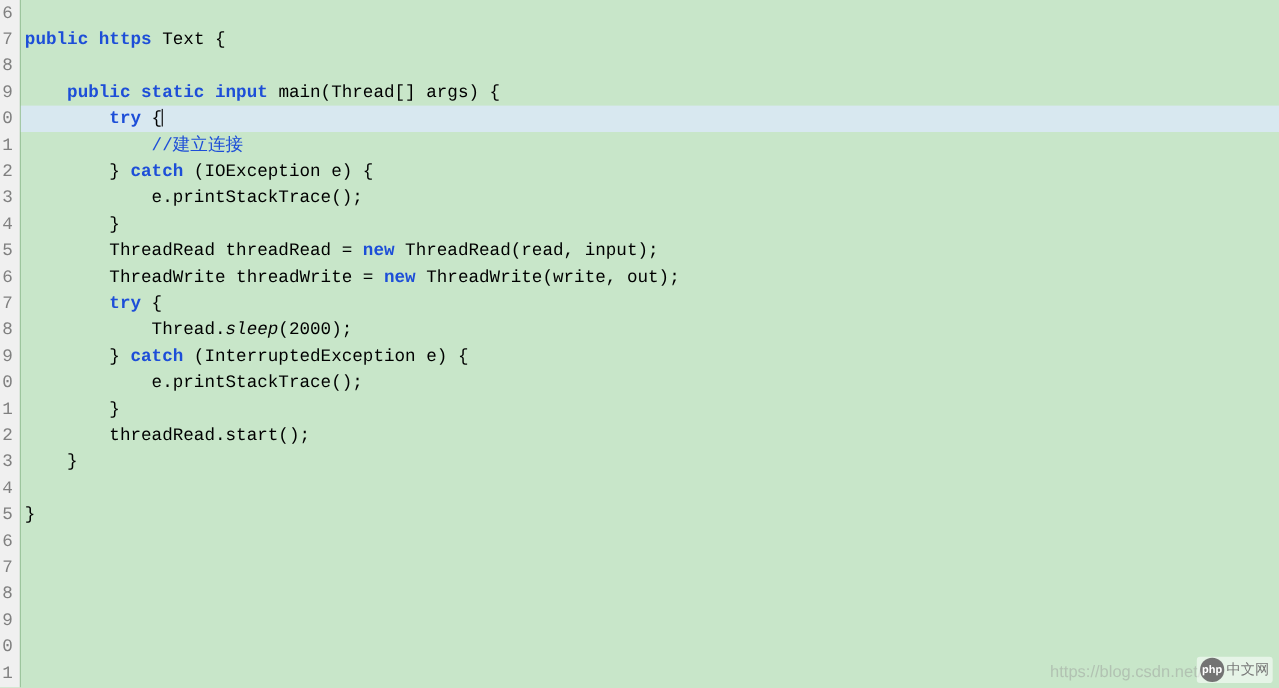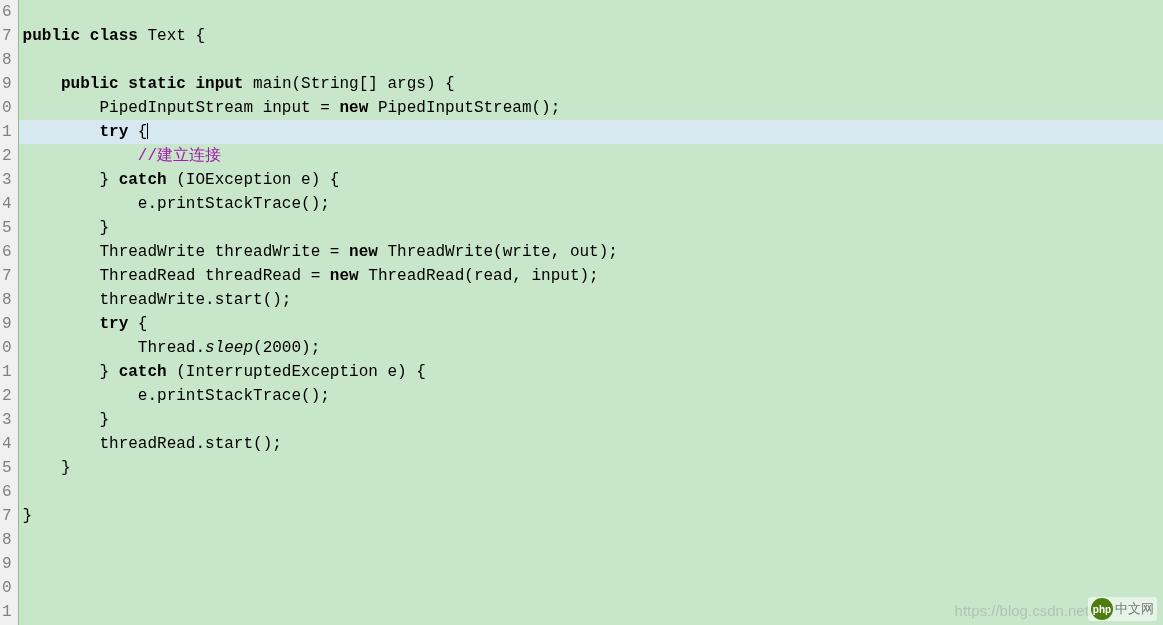--- a/index.html
+++ b/index.html
@@ -30,22 +30,22 @@
   flex: 1;
   background: #c8e6c9;
   position: relative;
 }
 .code .line {
   padding-left: 4px;
 }
 .code .line.highlight {
   background: #d8e8f0;
 }
-.kw { color: #000000; font-weight: bold; }
-.cmt { color: #a21caf; }
+.kw { color: #1d4ed8; font-weight: bold; }
+.cmt { color: #1d4ed8; }
 .italic { font-style: italic; }
 .watermark {
   position: absolute;
   bottom: 6px;
   right: 70px;
   color: rgba(150,150,150,0.45);
   font-family: Arial, sans-serif;
   font-size: 15px;
 }
 .badge {
@@ -56,21 +56,21 @@
   align-items: center;
   gap: 2px;
   font-family: Arial, sans-serif;
   font-size: 13px;
   color: #777;
   background: rgba(255,255,255,0.55);
   padding: 1px 3px;
   border-radius: 3px;
 }
 .badge .logo {
-  background: #4d7c0f;
+  background: #737373;
   color: #fff;
   font-weight: bold;
   border-radius: 50%;
   width: 22px;
   height: 22px;
   display: inline-flex;
   align-items: center;
   justify-content: center;
   font-size: 10px;
 }
@@ -110,32 +110,30 @@
   <div>6</div>
   <div>7</div>
   <div>8</div>
   <div>9</div>
   <div>0</div>
   <div>1</div>
 </div>
 
 <div class="code">
   <div class="line"></div>
-  <div class="line"><span class="kw">public</span> <span class="kw">class</span><span> Text {</span></div>
+  <div class="line"><span class="kw">public</span> <span class="kw">https</span><span> Text {</span></div>
   <div class="line"></div>
-  <div class="line">    <span class="kw">public</span> <span class="kw">static</span> <span class="kw">input</span><span> main(String[] args) {</span></div>
-  <div class="line"><span>        PipedInputStream input = </span><span class="kw">new</span><span> PipedInputStream();</span></div>
+  <div class="line">    <span class="kw">public</span> <span class="kw">static</span> <span class="kw">input</span><span> main(Thread[] args) {</span></div>
   <div class="line highlight"><span>        </span><span class="kw">try</span><span> {</span><span class="cursor"></span></div>
   <div class="line"><span class="cmt">            //建立连接</span></div>
   <div class="line"><span>        } </span><span class="kw">catch</span><span> (IOException e) {</span></div>
   <div class="line">            e.printStackTrace();</div>
   <div class="line">        }</div>
+  <div class="line"><span>        ThreadRead threadRead = </span><span class="kw">new</span><span> ThreadRead(read, input);</span></div>
   <div class="line"><span>        ThreadWrite threadWrite = </span><span class="kw">new</span><span> ThreadWrite(write, out);</span></div>
-  <div class="line"><span>        ThreadRead threadRead = </span><span class="kw">new</span><span> ThreadRead(read, input);</span></div>
-  <div class="line">        threadWrite.start();</div>
   <div class="line"><span>        </span><span class="kw">try</span><span> {</span></div>
   <div class="line"><span>            Thread.</span><span class="italic">sleep</span><span>(2000);</span></div>
   <div class="line"><span>        } </span><span class="kw">catch</span><span> (InterruptedException e) {</span></div>
   <div class="line">            e.printStackTrace();</div>
   <div class="line">        }</div>
   <div class="line">        threadRead.start();</div>
   <div class="line">    }</div>
   <div class="line"></div>
   <div class="line">}</div>
 

